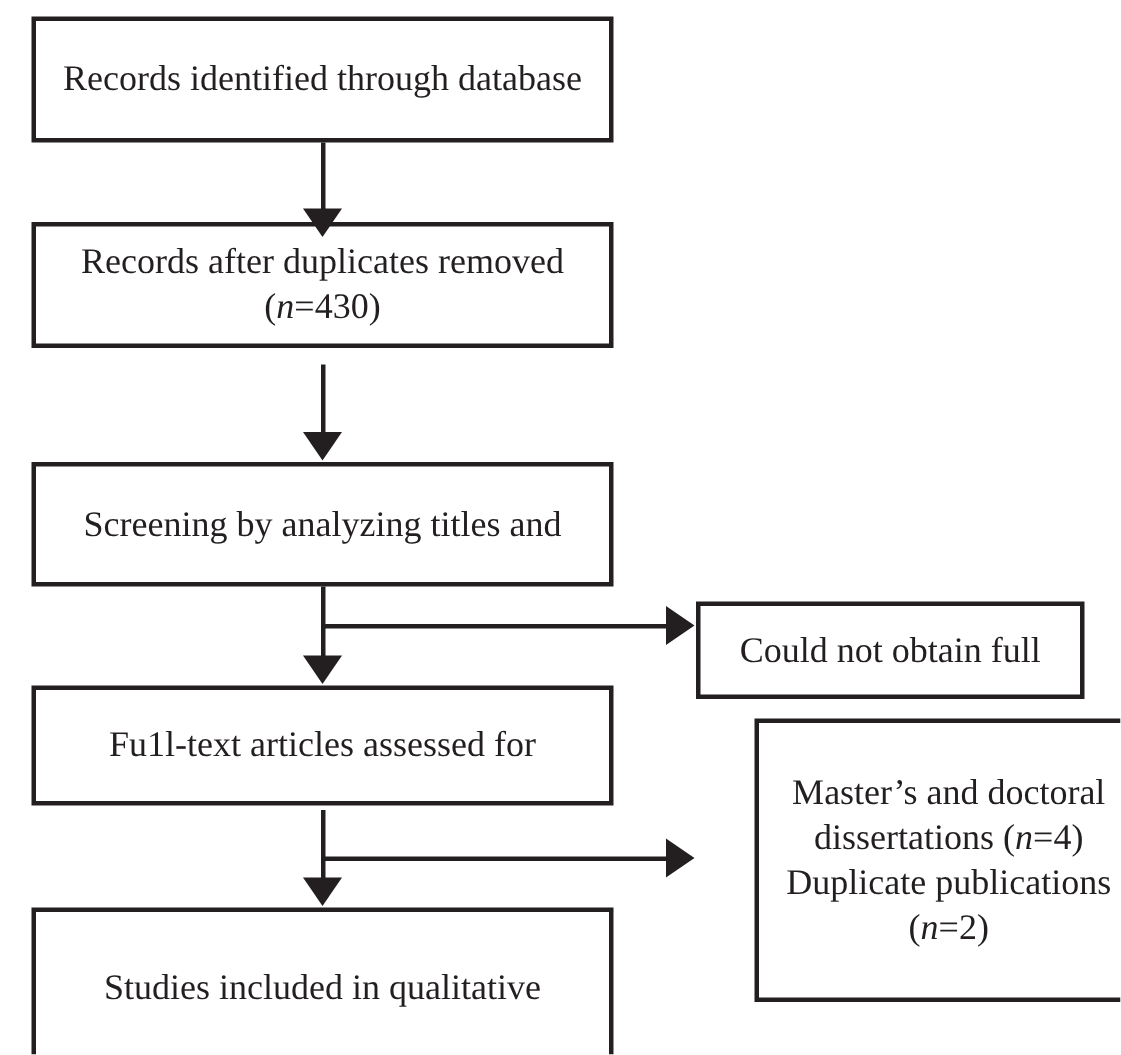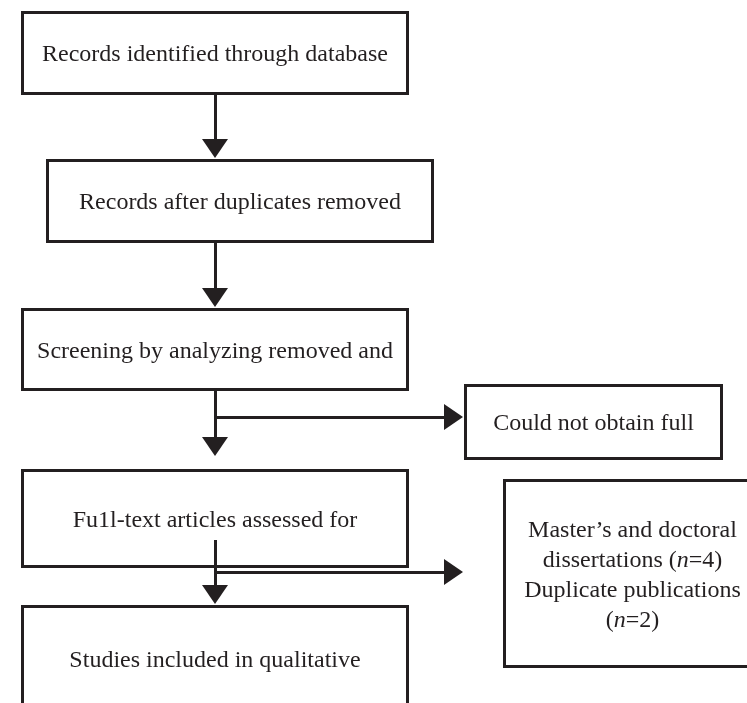--- a/index.html
+++ b/index.html
@@ -26,28 +26,28 @@
     align-items: center;
     text-align: center;
     padding: 0 4px;
   }
   .box .line { width: 100%; }
   .box i { font-style: italic; }
 
   
   .main { left: 21px; width: 388px; }
   #b-identified       { top: 11px;  height: 84px; }
-  #b-after-duplicates { top: 159px; height: 84px; margin-left: 25px; }
+  #b-after-duplicates { top: 148px; height: 84px; }
   #b-screening        { top: 308px; height: 83px; }
-  #b-full-text        { top: 457px; height: 99px; margin-top: 12px; }
+  #b-full-text        { top: 457px; height: 80px; }
   #b-included         { top: 605px; height: 108px; }
 
   
   .side { left: 464px; width: 259px; }
-  #b-no-full-text      { top: 384px; height: 76px; }
+  #b-no-full-text      { top: 401px; height: 65px; }
   #b-exclusion-reasons { top: 479px; height: 189px; margin-left: 39px; }
 
   
   .vline { position: absolute; width: 3px; background: var(--ink); left: 214px; }
   .hline { position: absolute; height: 3px; background: var(--ink); }
   #v1 { top: 95px;  height: 45px; }
   #v2 { top: 243px; height: 46px; }
   #v3 { top: 391px; height: 47px; }
   #v4 { top: 540px; height: 46px; }
   #h1 { top: 416px; left: 215px; width: 230px; }
@@ -78,23 +78,24 @@
 </head>
 <body>
 
 <div class="canvas">
 
   <div class="box main" id="b-identified">
       <div class="line">Records identified through database</div>
     </div>
   <div class="box main" id="b-after-duplicates">
       <div class="line">Records after duplicates removed</div>
+      <div class="line">(<i>n</i>=430)</div>
     </div>
   <div class="box main" id="b-screening">
-      <div class="line">Screening by analyzing removed and</div>
+      <div class="line">Screening by analyzing titles and</div>
     </div>
   <div class="box main" id="b-full-text">
       <div class="line">Fu1l-text articles assessed for</div>
     </div>
   <div class="box main" id="b-included">
       <div class="line">Studies included in qualitative</div>
     </div>
 
   <div class="box side" id="b-no-full-text">
       <div class="line">Could not obtain full</div>

